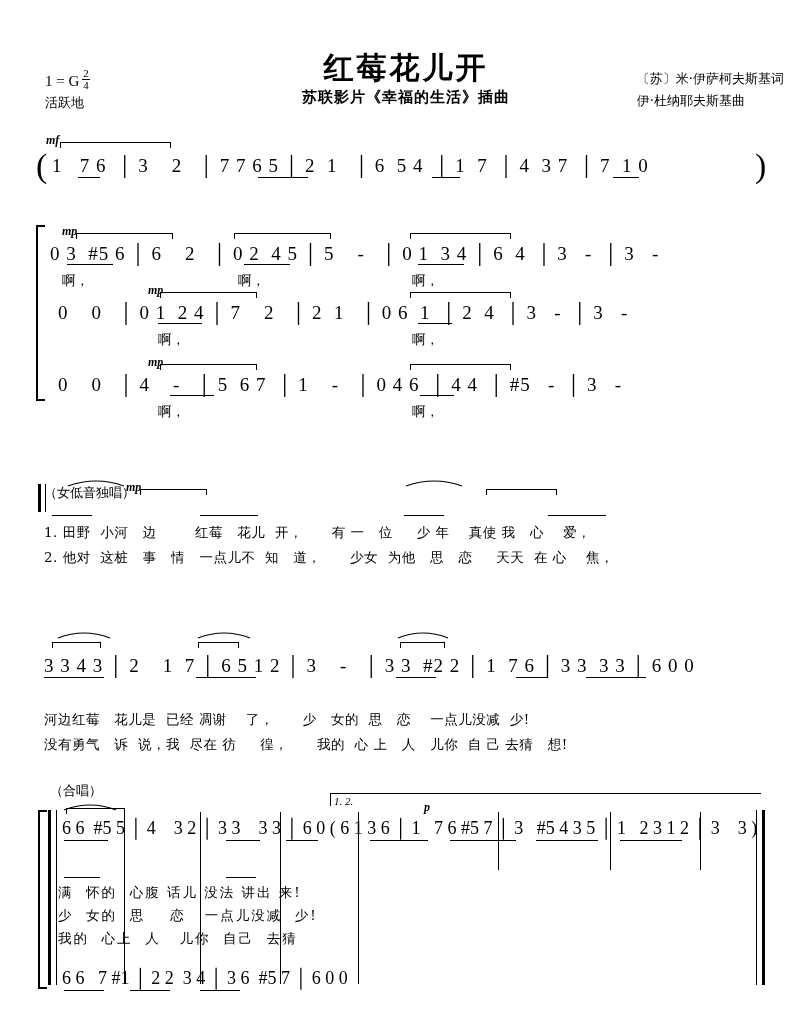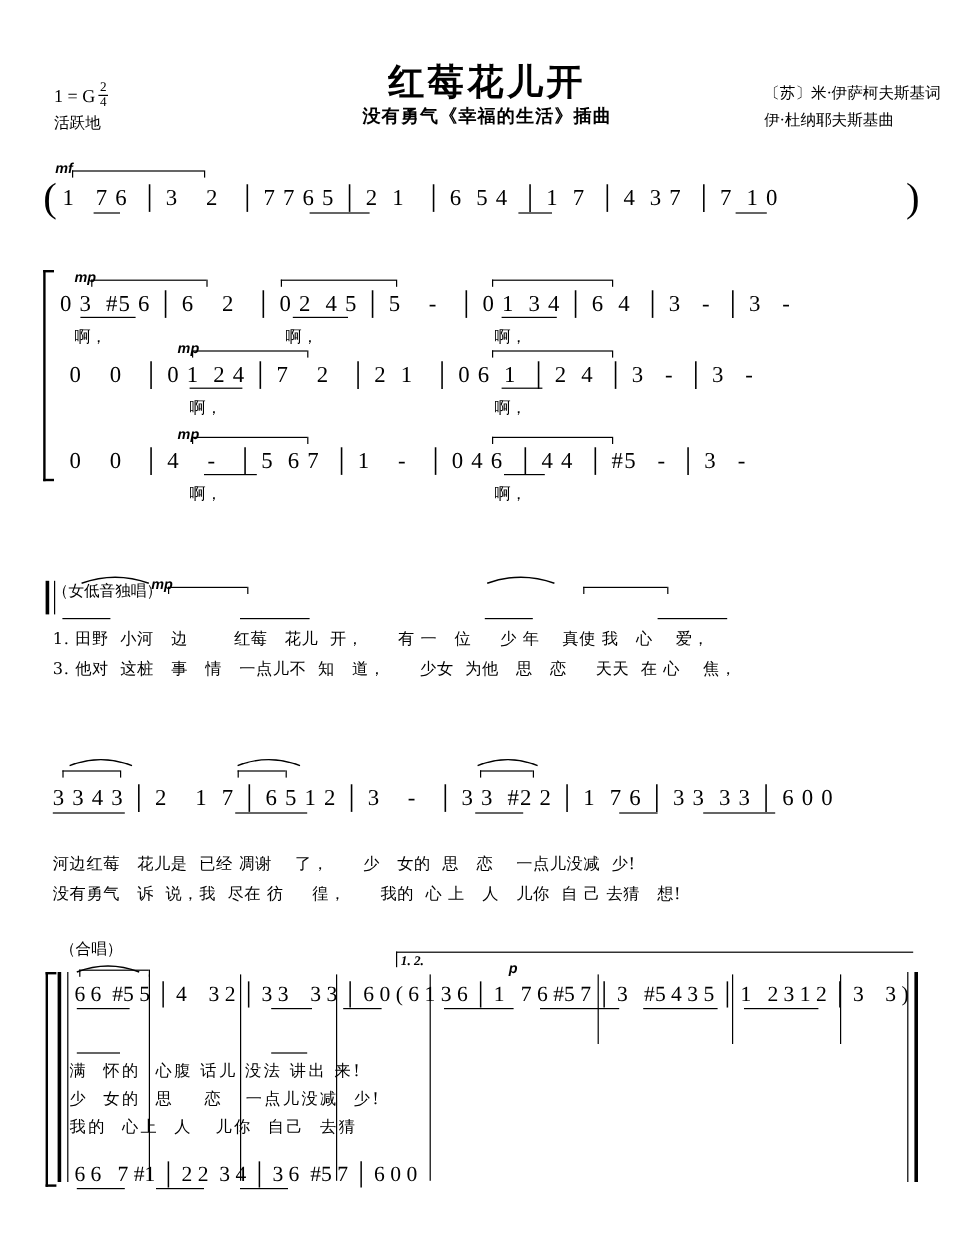--- a/index.html
+++ b/index.html
@@ -83,21 +83,21 @@
     letter-spacing: 0px;
   }
   .lyr {
     position: absolute;
     font-family: "DejaVu Serif", serif;
     font-size: 13.5px;
     white-space: pre;
   }
   .mark {
     position: absolute;
-    font-family: Liberation Sans, sans-serif;
+    font-family: Liberation Serif, serif;
     font-style: italic;
     font-weight: bold;
     font-size: 12px;
   }
   .label {
     position: absolute;
     font-family: "DejaVu Serif", serif;
     font-size: 13px;
   }
   .bar {
@@ -134,31 +134,31 @@
   .ending {
     position: absolute;
     border-left: 1px solid #000;
     border-top: 1px solid #000;
     height: 12px;
   }
   .endinglbl {
     position: absolute;
     font-size: 11px;
     font-style: italic;
-    font-weight: bold;
+    font-weight: normal;
     font-family: "Liberation Serif", serif;
   }
 </style>
 </head>
 <body>
 
 <div class="sheet">
 
   <div class="title">红莓花儿开</div>
-  <div class="subtitle">没有勇气《幸福的生活》插曲</div>
+  <div class="subtitle">苏联影片《幸福的生活》插曲</div>
 
   <div class="keysig">
     <span>1 = G</span><span class="frac"><span class="num">2</span><span class="den">4</span></span>
   </div>
   <div class="tempo">活跃地</div>
 
   <div class="credits">
     <div>〔苏〕米·伊萨柯夫斯基词</div>
     <div>伊·杜纳耶夫斯基曲</div>
   </div>
@@ -239,21 +239,21 @@
   <div class="hline" style="left:486px; top:489px; width:70px;"></div>
   <div class="bar" style="left:486px; top:489px; height:6px;"></div>
   <div class="bar" style="left:556px; top:489px; height:6px;"></div>
 
   <div class="hline" style="left:52px; top:515px; width:40px;"></div>
   <div class="hline" style="left:200px; top:515px; width:58px;"></div>
   <div class="hline" style="left:404px; top:515px; width:40px;"></div>
   <div class="hline" style="left:548px; top:515px; width:58px;"></div>
 
   <div class="lyr" style="left:44px; top:524px; letter-spacing:0.5px;">1. 田野  小河   边        红莓   花儿  开，      有 一   位     少 年    真使 我   心    爱，</div>
-  <div class="lyr" style="left:44px; top:549px; letter-spacing:0.5px;">3. 他对  这桩   事   情   一点儿不  知   道，      少女  为他   思   恋     天天  在 心    焦，</div>
+  <div class="lyr" style="left:44px; top:549px; letter-spacing:0.5px;">2. 他对  这桩   事   情   一点儿不  知   道，      少女  为他   思   恋     天天  在 心    焦，</div>
 
   <div class="hline" style="left:52px; top:642px; width:48px;"></div>
   <div class="bar" style="left:52px; top:642px; height:6px;"></div>
   <div class="bar" style="left:100px; top:642px; height:6px;"></div>
   <div class="hline" style="left:198px; top:642px; width:40px;"></div>
   <div class="bar" style="left:198px; top:642px; height:6px;"></div>
   <div class="bar" style="left:238px; top:642px; height:6px;"></div>
   <div class="hline" style="left:400px; top:642px; width:44px;"></div>
   <div class="bar" style="left:400px; top:642px; height:6px;"></div>
   <div class="bar" style="left:444px; top:642px; height:6px;"></div>

